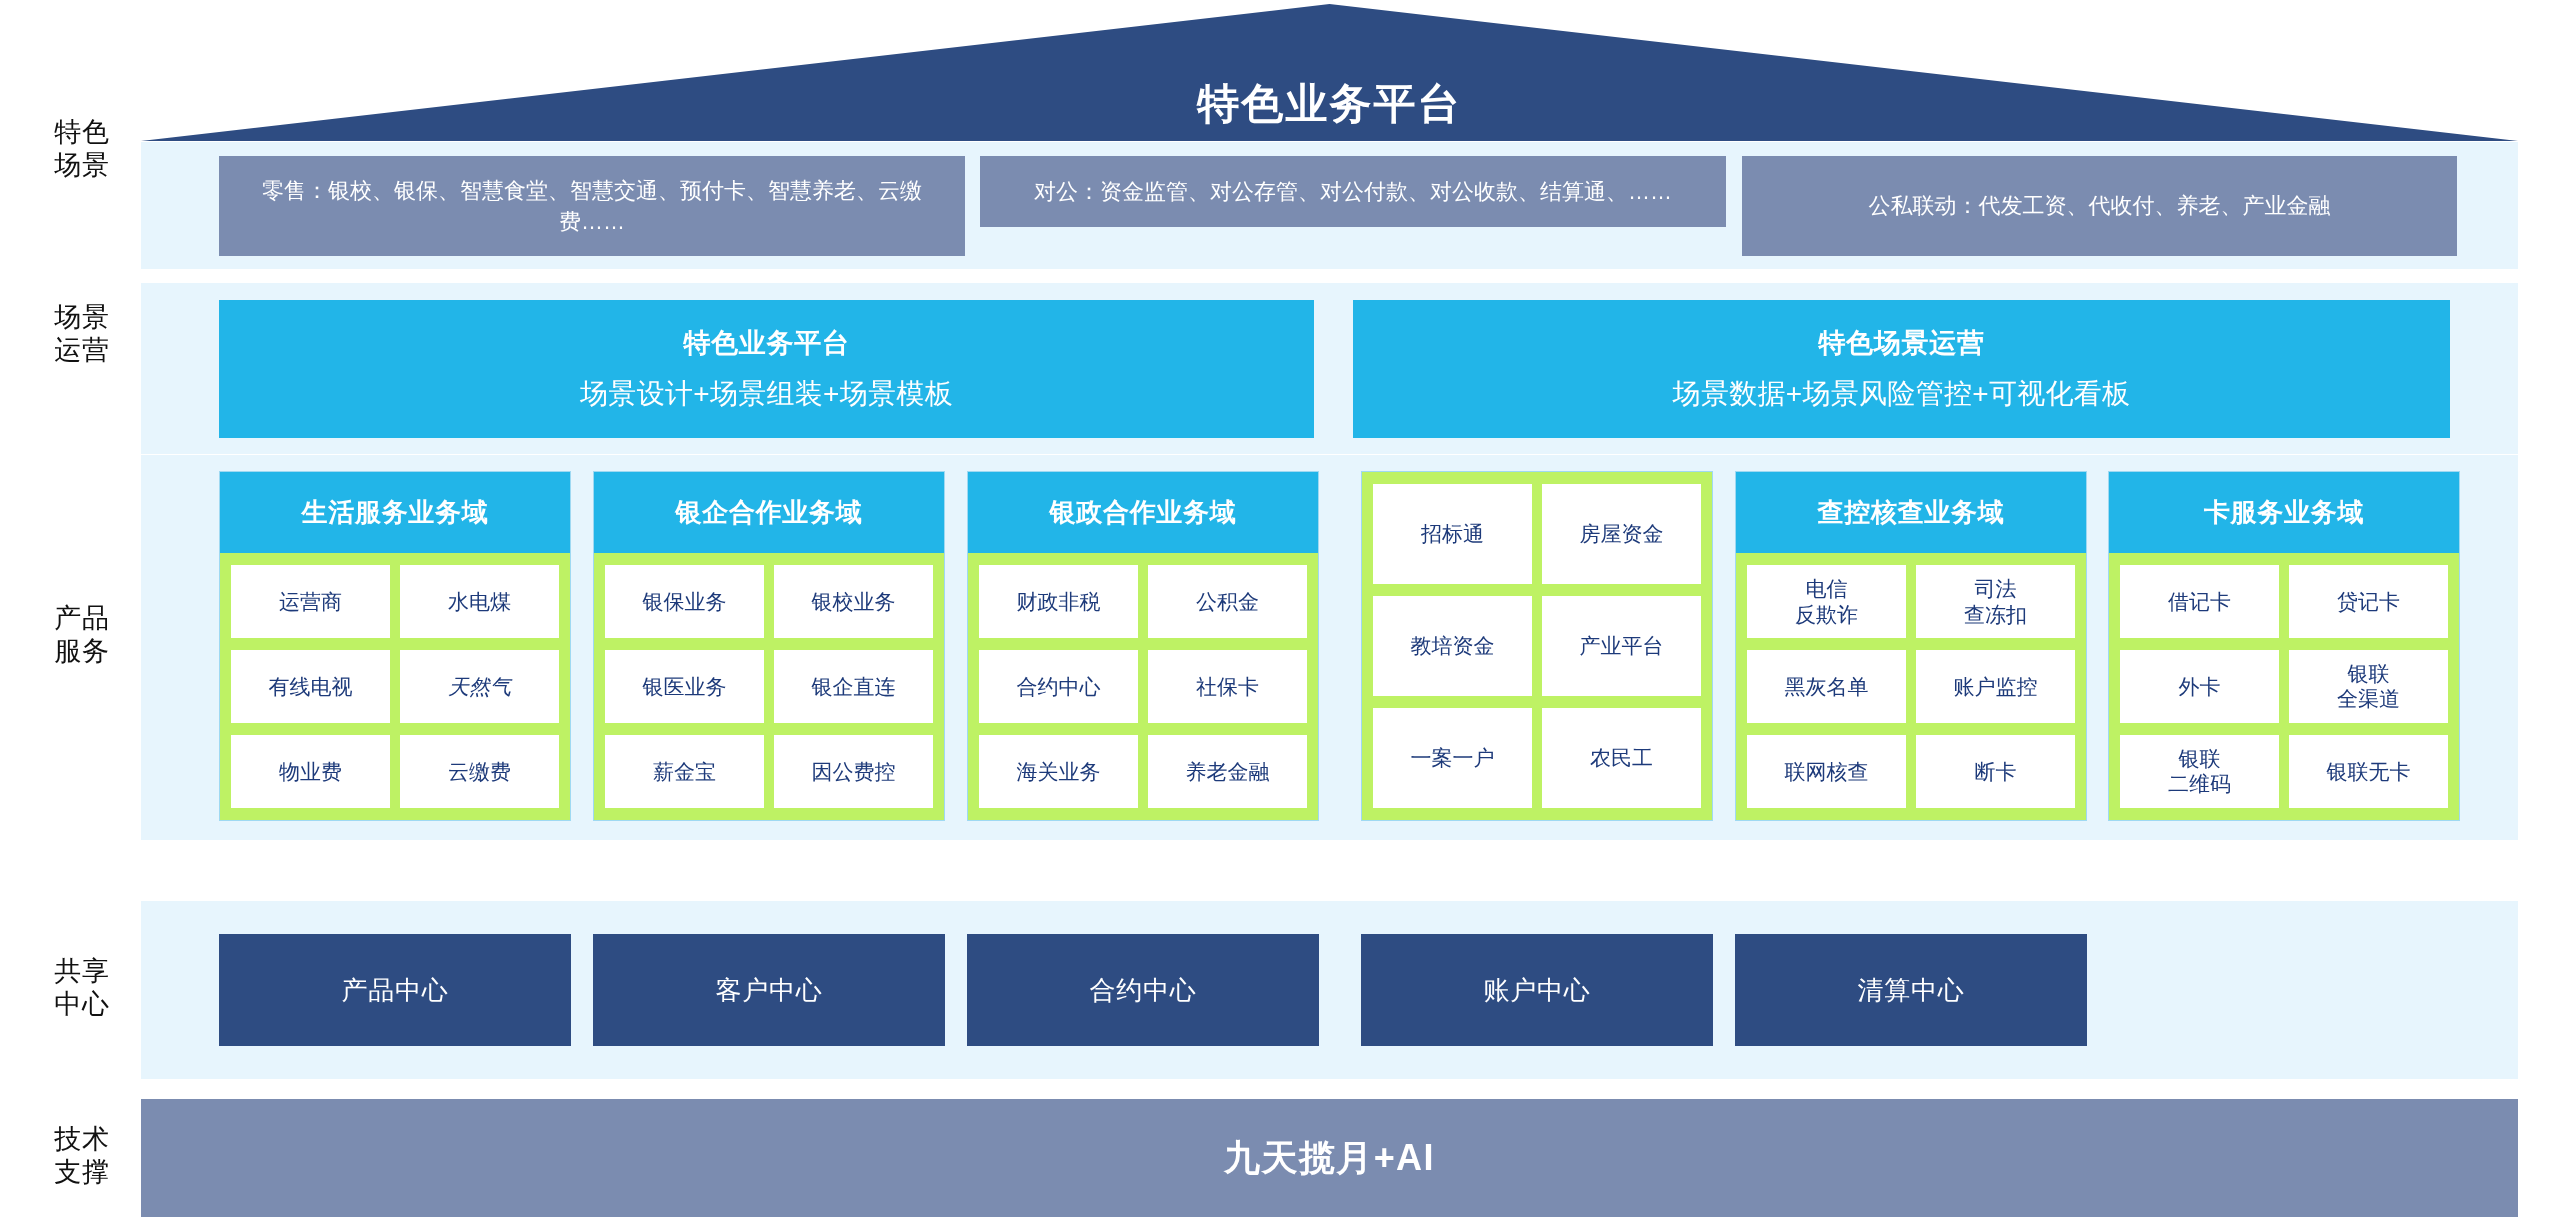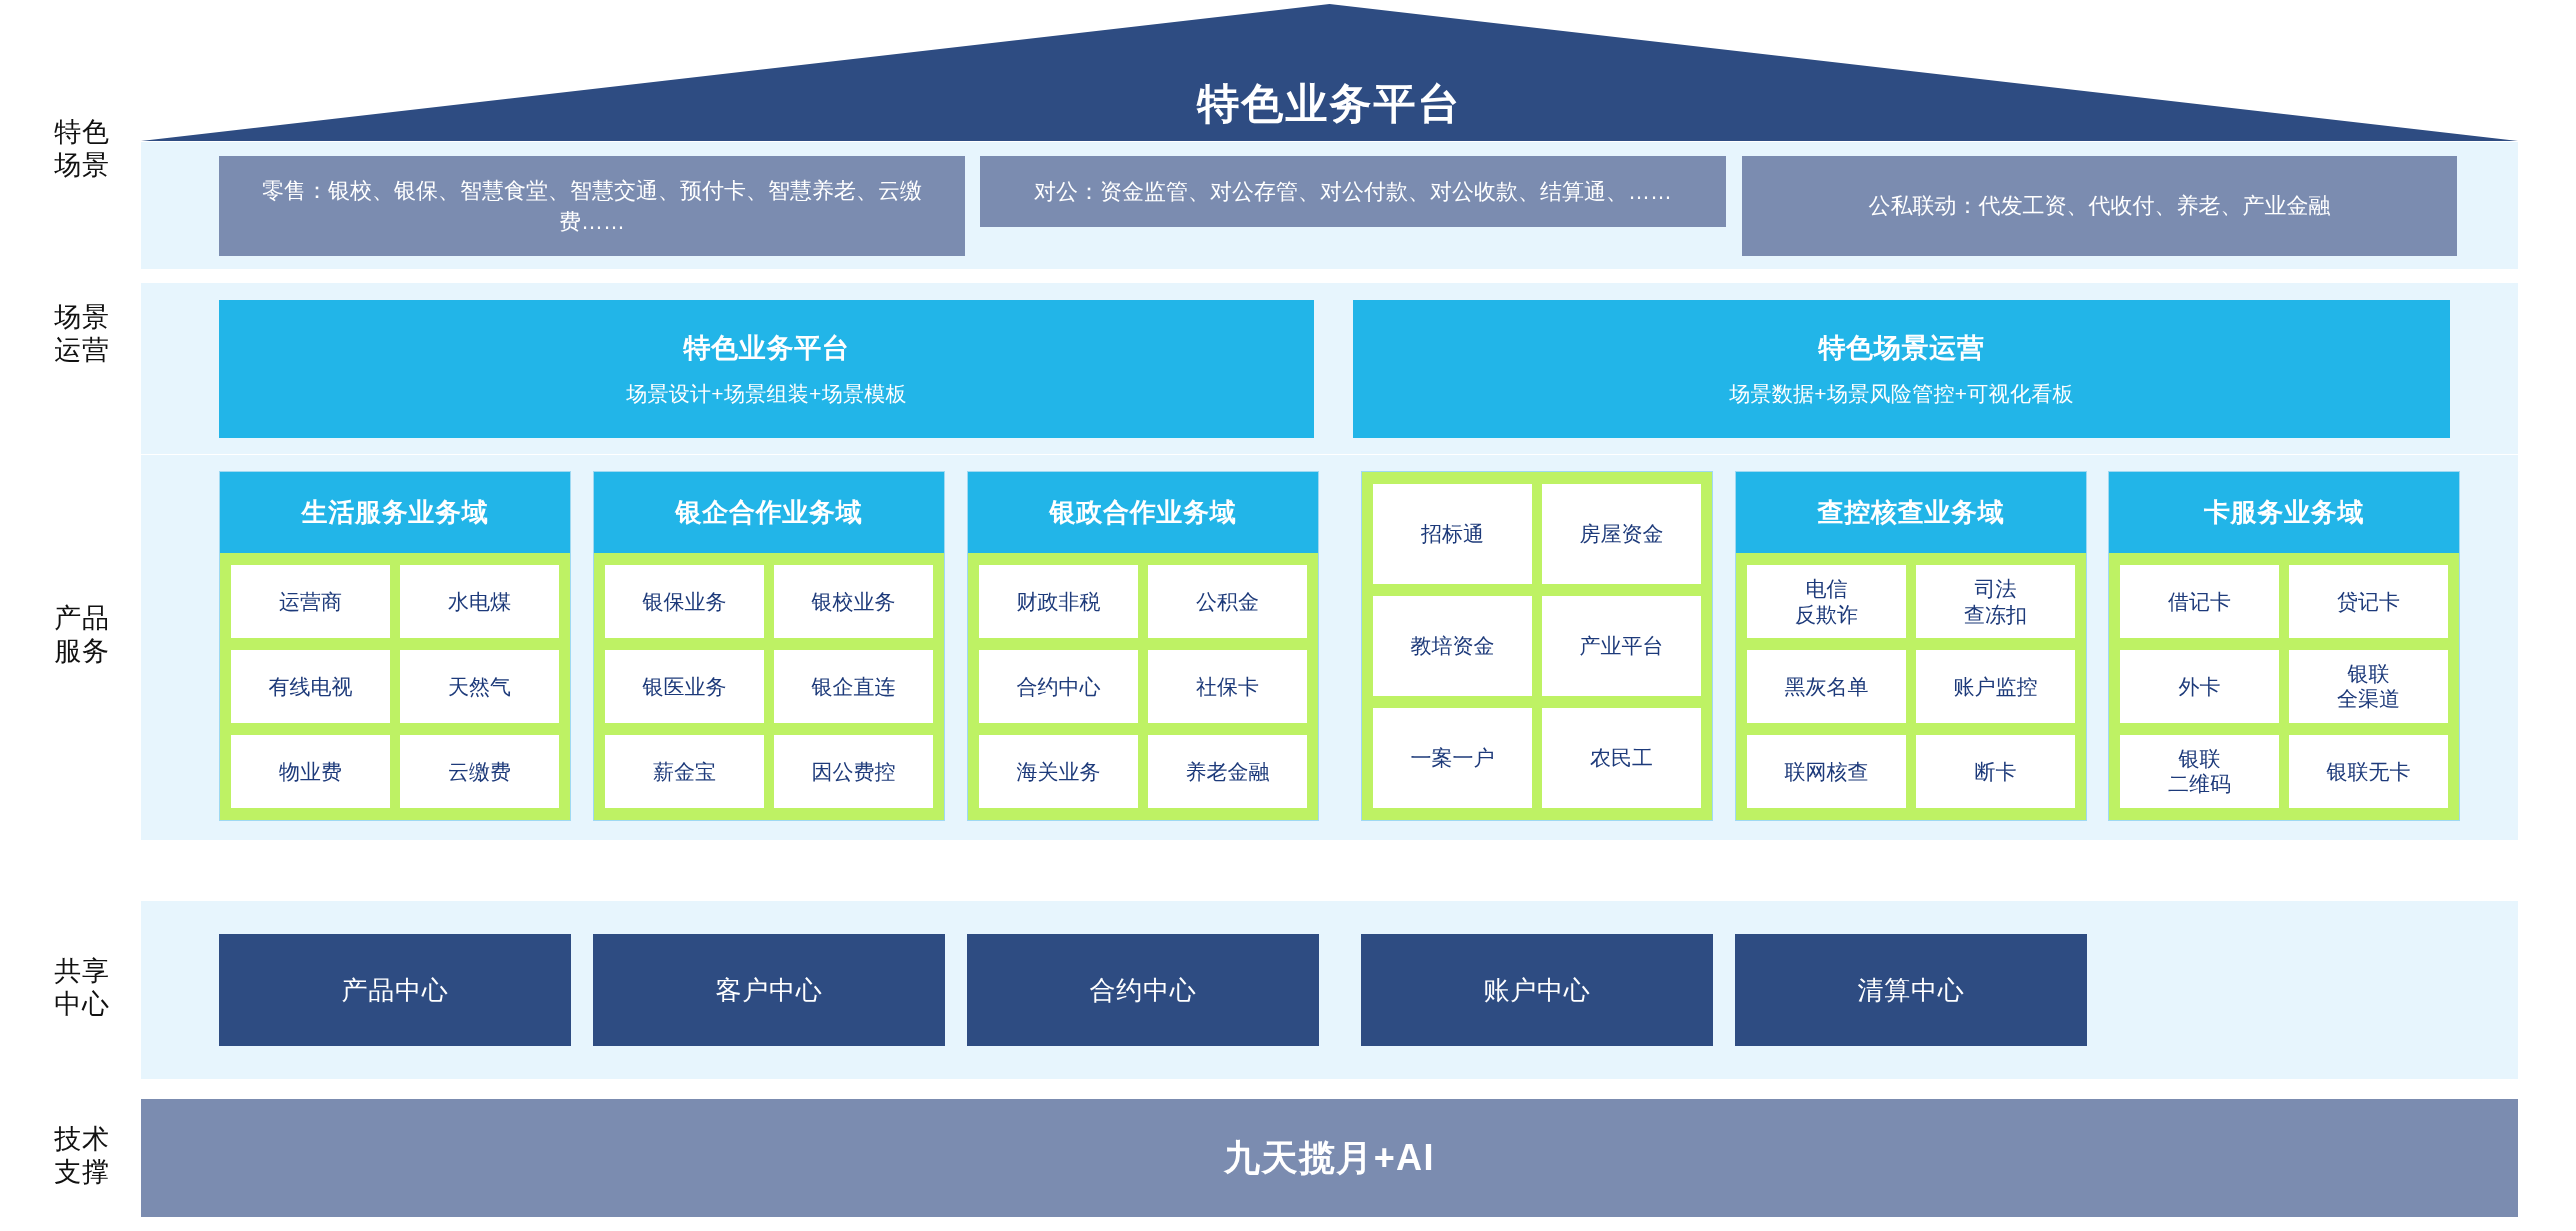--- a/index.html
+++ b/index.html
@@ -85,21 +85,21 @@
     position: absolute;
     background: #22b5e8;
     color: #ffffff;
     display: flex;
     flex-direction: column;
     align-items: center;
     justify-content: center;
     text-align: center;
   }
   .ops-title { font-size: 27px; font-weight: bold; letter-spacing: 0.7px; }
-  .ops-sub   { font-size: 21px; margin-top: 13.7px; letter-spacing: 0.3px; }
+  .ops-sub   { font-size: 28px; margin-top: 13.7px; letter-spacing: 0.3px; }
 
   
   .domain-card {
     position: absolute;
     top: 471px;
     width: 352px;
     height: 350px;
     background: #bef264;
     border: 1.4px solid #9fd9f2;
     display: flex;
@@ -206,21 +206,21 @@
   </div>
 
   <div class="panel" style="left:141px; top:455px; width:2377px; height:385px;"></div>
 
   <div class="domain-card" style="left:219px;">
     <div class="domain-head">生活服务业务域</div>
     <div class="domain-grid">
       <div class="domain-cell" style="white-space: pre-line;">运营商</div>
       <div class="domain-cell" style="white-space: pre-line;">水电煤</div>
       <div class="domain-cell" style="white-space: pre-line;">有线电视</div>
-      <div class="domain-cell" style="white-space: pre-line;">天然气</div>
+      <div class="domain-cell" style="white-space: pre-line; font-style: italic;">天然气</div>
       <div class="domain-cell" style="white-space: pre-line;">物业费</div>
       <div class="domain-cell" style="white-space: pre-line;">云缴费</div>
     </div>
   </div>
 
   <div class="domain-card" style="left:593px;">
     <div class="domain-head">银企合作业务域</div>
     <div class="domain-grid">
       <div class="domain-cell" style="white-space: pre-line;">银保业务</div>
       <div class="domain-cell" style="white-space: pre-line;">银校业务</div>

